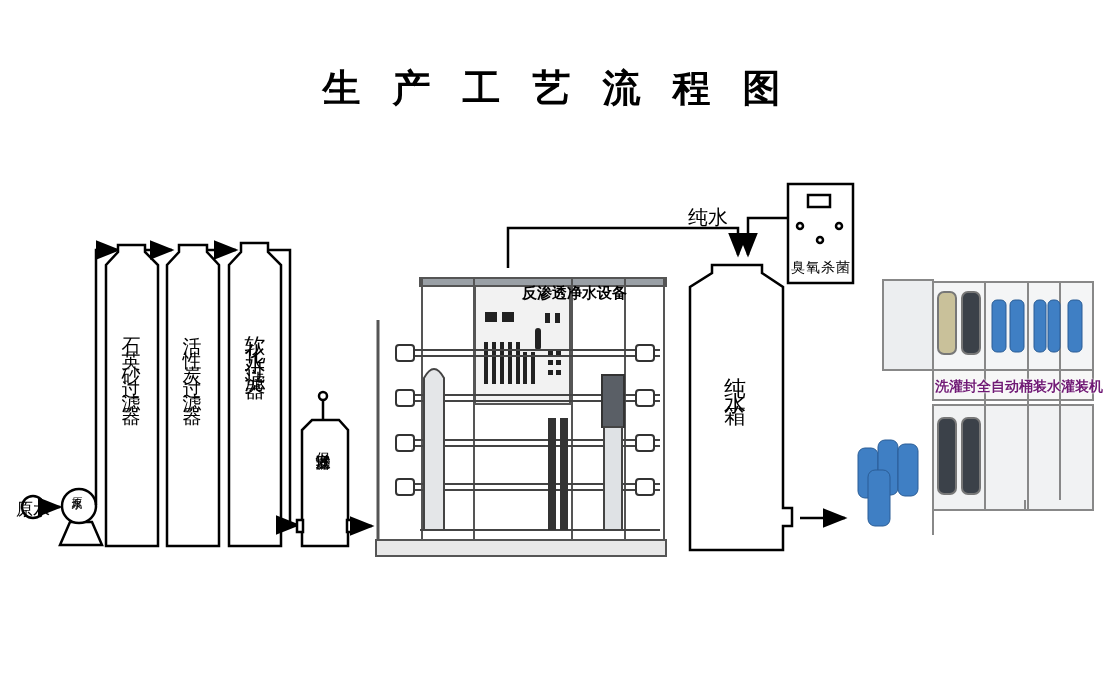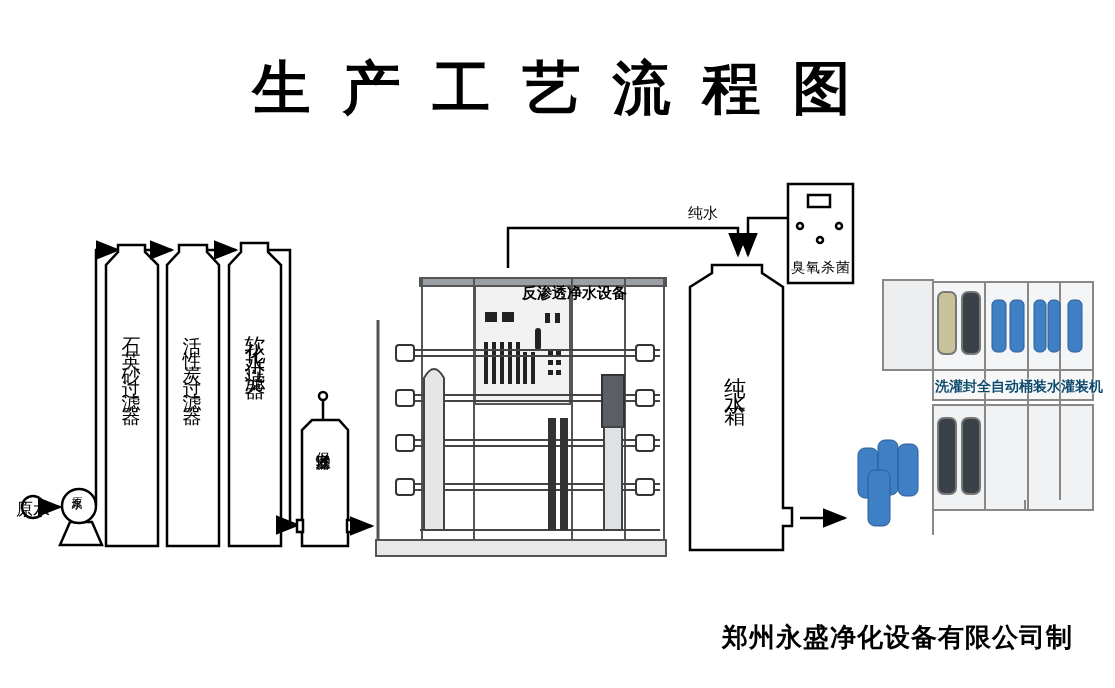--- a/index.html
+++ b/index.html
@@ -1,26 +1,26 @@
 <!DOCTYPE html>
 <html><head>
 <meta charset="utf-8">
 <style>
   html, body { margin:0; padding:0; background:#fff; }
   #stage { position:relative; width:1115px; height:688px; background:#fff; overflow:hidden;
     font-family:"DejaVu Sans","Liberation Sans",sans-serif; color:#000; }
   .abs { position:absolute; }
-  .title { left:0; top:48px; width:1115px; text-align:center; font-size:58px; font-weight:bold;
+  .title { left:0; top:48px; width:1115px; text-align:center; font-size:38px; font-weight:bold;
     letter-spacing:32px; line-height:80px; padding-left:20px; box-sizing:border-box; }
   .vtext { writing-mode:vertical-rl; text-orientation:upright; font-size:19px; letter-spacing:14px; line-height:1; }
   .lbl { font-size:16px; white-space:nowrap; }
   .bold { font-weight:bold;margin-top:44px; }
   svg { position:absolute; left:0; top:0; }
   .footer { left:722px; top:620px; font-size:26px; font-weight:bold; letter-spacing:1px; white-space:nowrap; }
-  .machine-label { left:935px; top:378px; font-size:14px; font-weight:bold; white-space:nowrap; color:#0c4a6e;
+  .machine-label { left:935px; top:378px; font-size:14px; font-weight:bold; white-space:nowrap; color:#701a75;
     text-shadow:0 0 2px #fff,0 0 2px #fff; }
 </style>
 </head>
 <body>
 
 <div id="stage">
 
   <div class="abs title">生产工艺流程图</div>
 
   <svg width="1115" height="688">
@@ -159,21 +159,20 @@
 
   <div class="abs lbl" style="left:16px;top:466px;font-size:17px;margin-top:32px;">原水</div>
   <div class="abs vtext" style="left:71px;top:488px;font-size:11px;letter-spacing:1px;">原水泵</div>
 
   <div class="abs vtext" style="left:122px;top:322px;">石英砂过滤器</div>
   <div class="abs vtext" style="left:183px;top:322px;">活性炭过滤器</div>
   <div class="abs vtext" style="left:244px;top:318px;font-size:21px;letter-spacing:9px;">软化水过滤器</div>
   <div class="abs vtext" style="left:315px;top:440px;font-size:15px;letter-spacing:1px;">保安过滤器</div>
 
   <div class="abs lbl bold" style="left:522px;top:240px;font-size:15px;">反渗透净水设备</div>
-  <div class="abs lbl" style="left:688px;top:204px;font-size:15px;">纯水</div>
+  <div class="abs lbl" style="left:688px;top:204px;font-size:20px;">纯水</div>
   <div class="abs lbl" style="left:791px;top:259px;font-size:14px;letter-spacing:1px;">臭氧杀菌</div>
 
   <div class="abs vtext" style="left:724px;top:360px;font-size:22px;letter-spacing:14px;">纯水箱</div>
 
   <div class="abs machine-label">洗灌封全自动桶装水灌装机</div>
 
-  <div class="abs footer">郑州永盛净化设备有限公司制</div>
 </div>
 
 </body></html>

